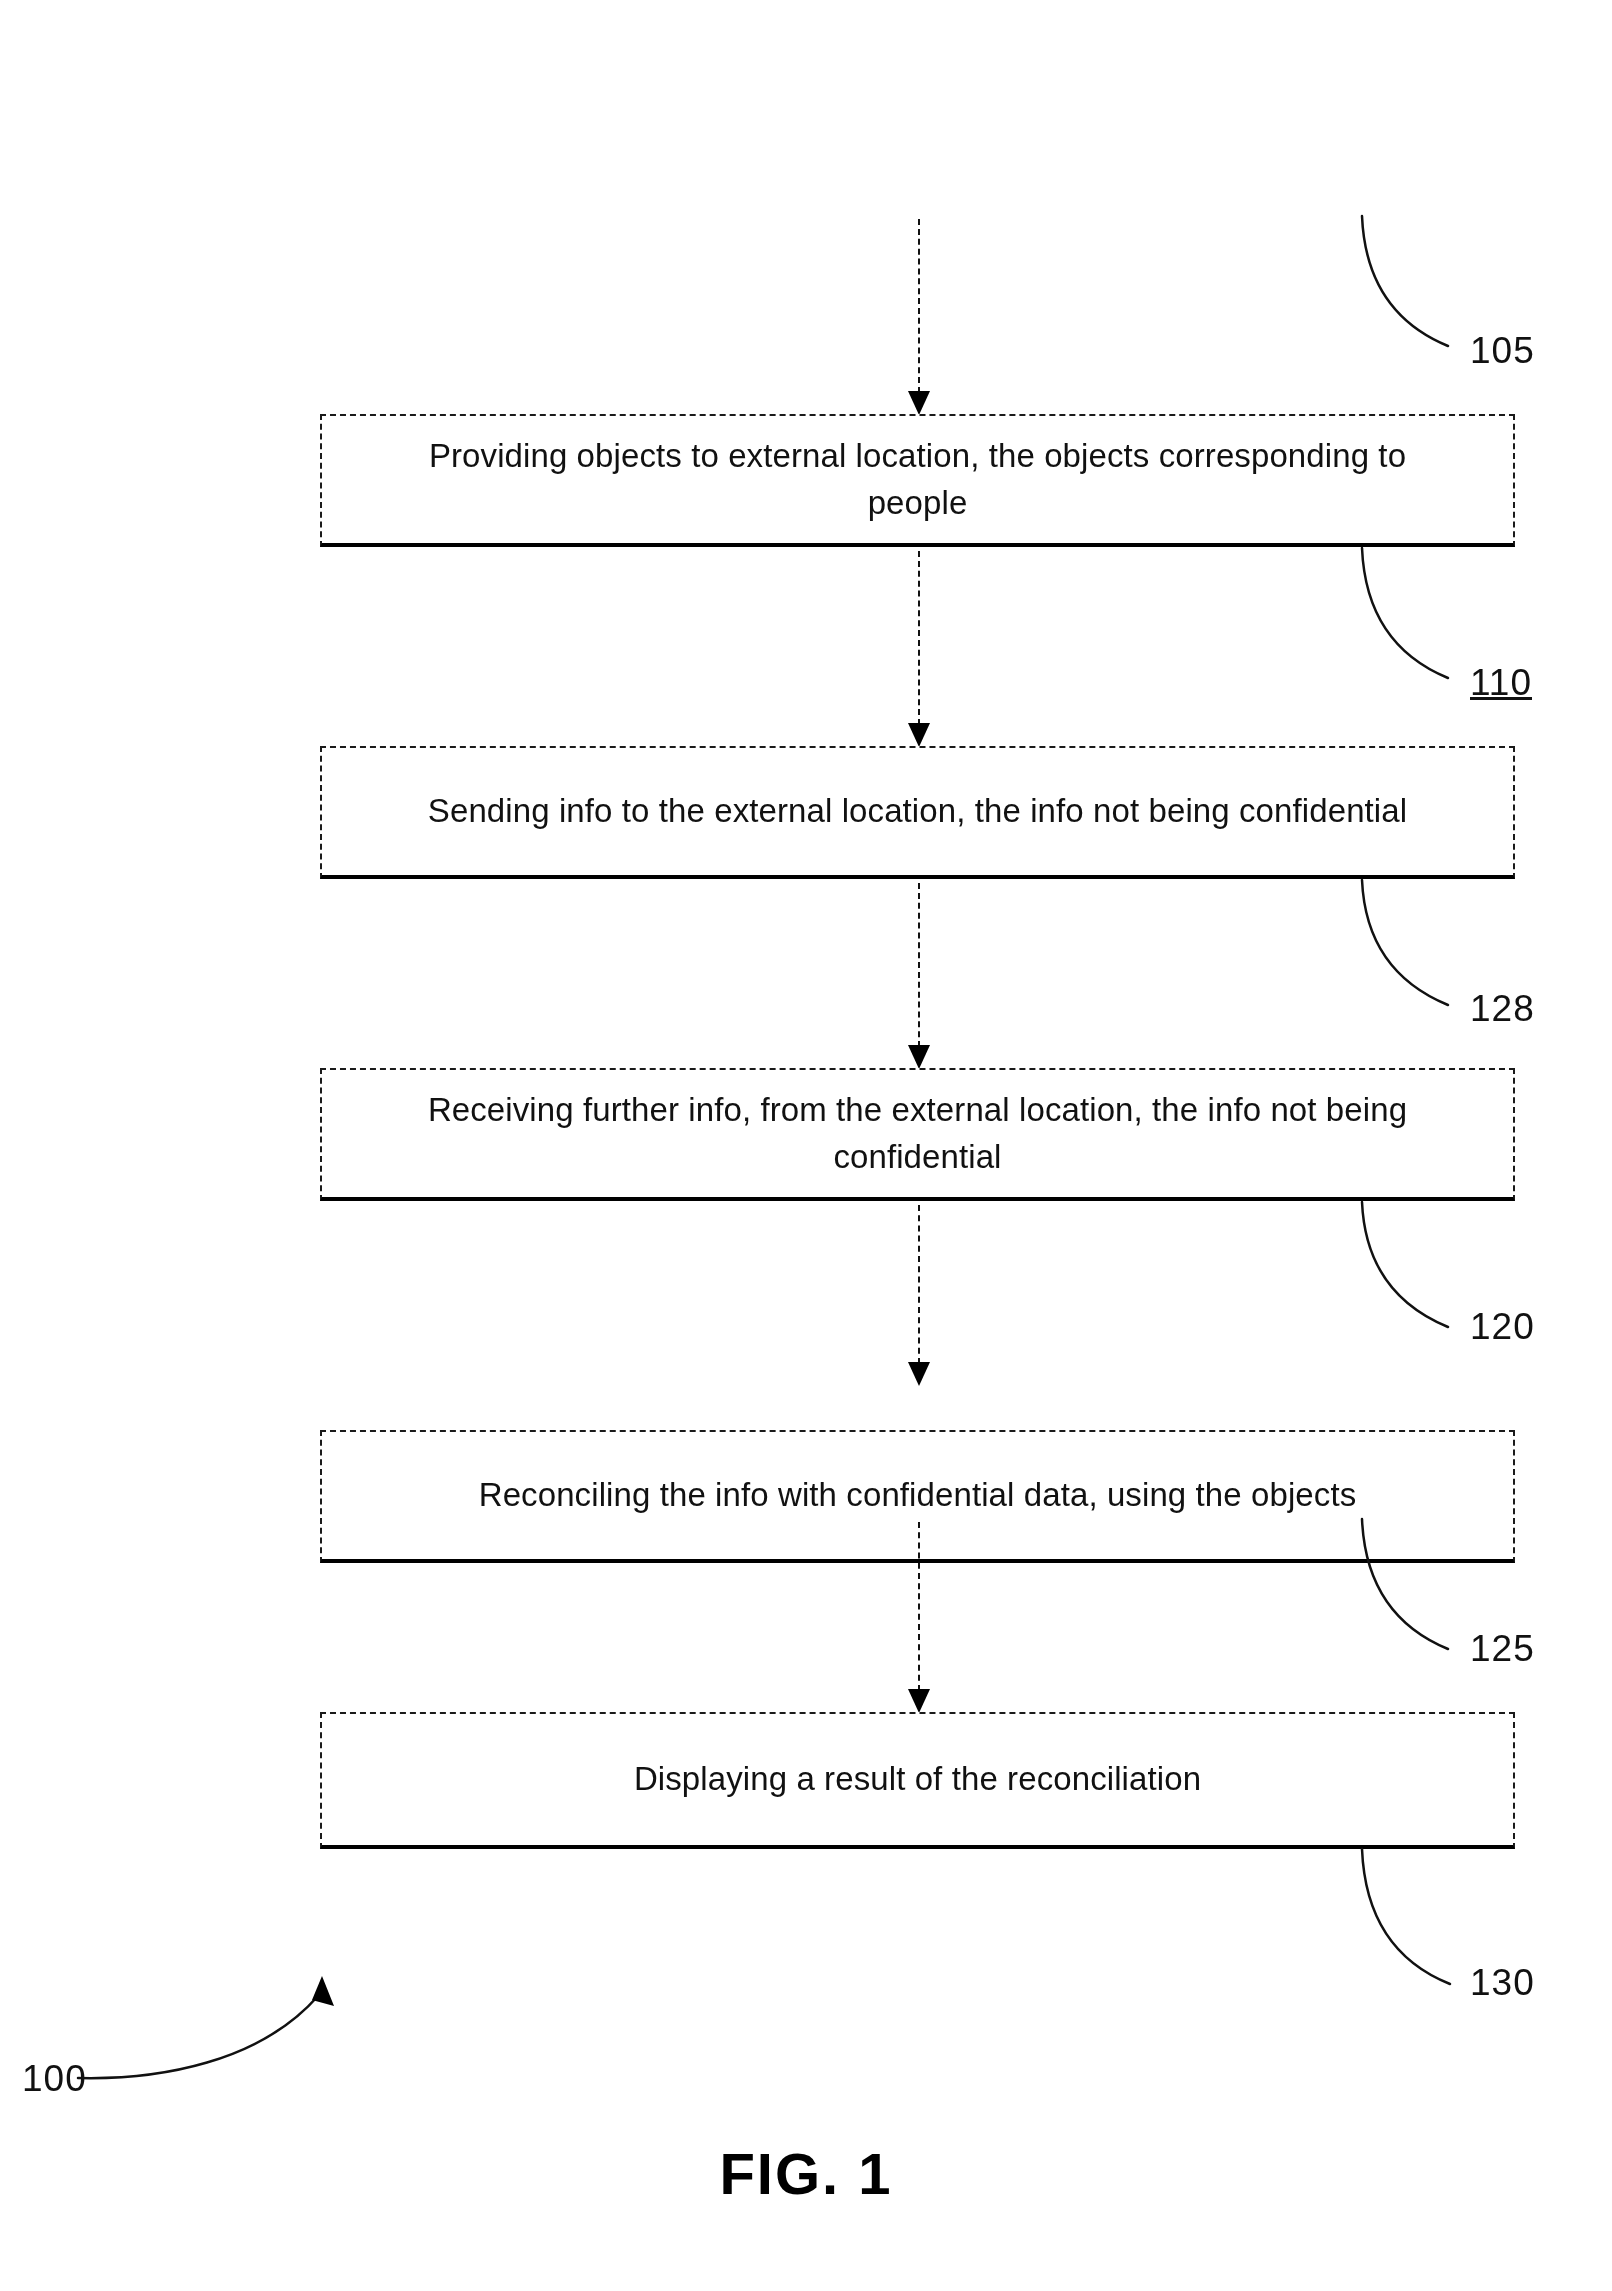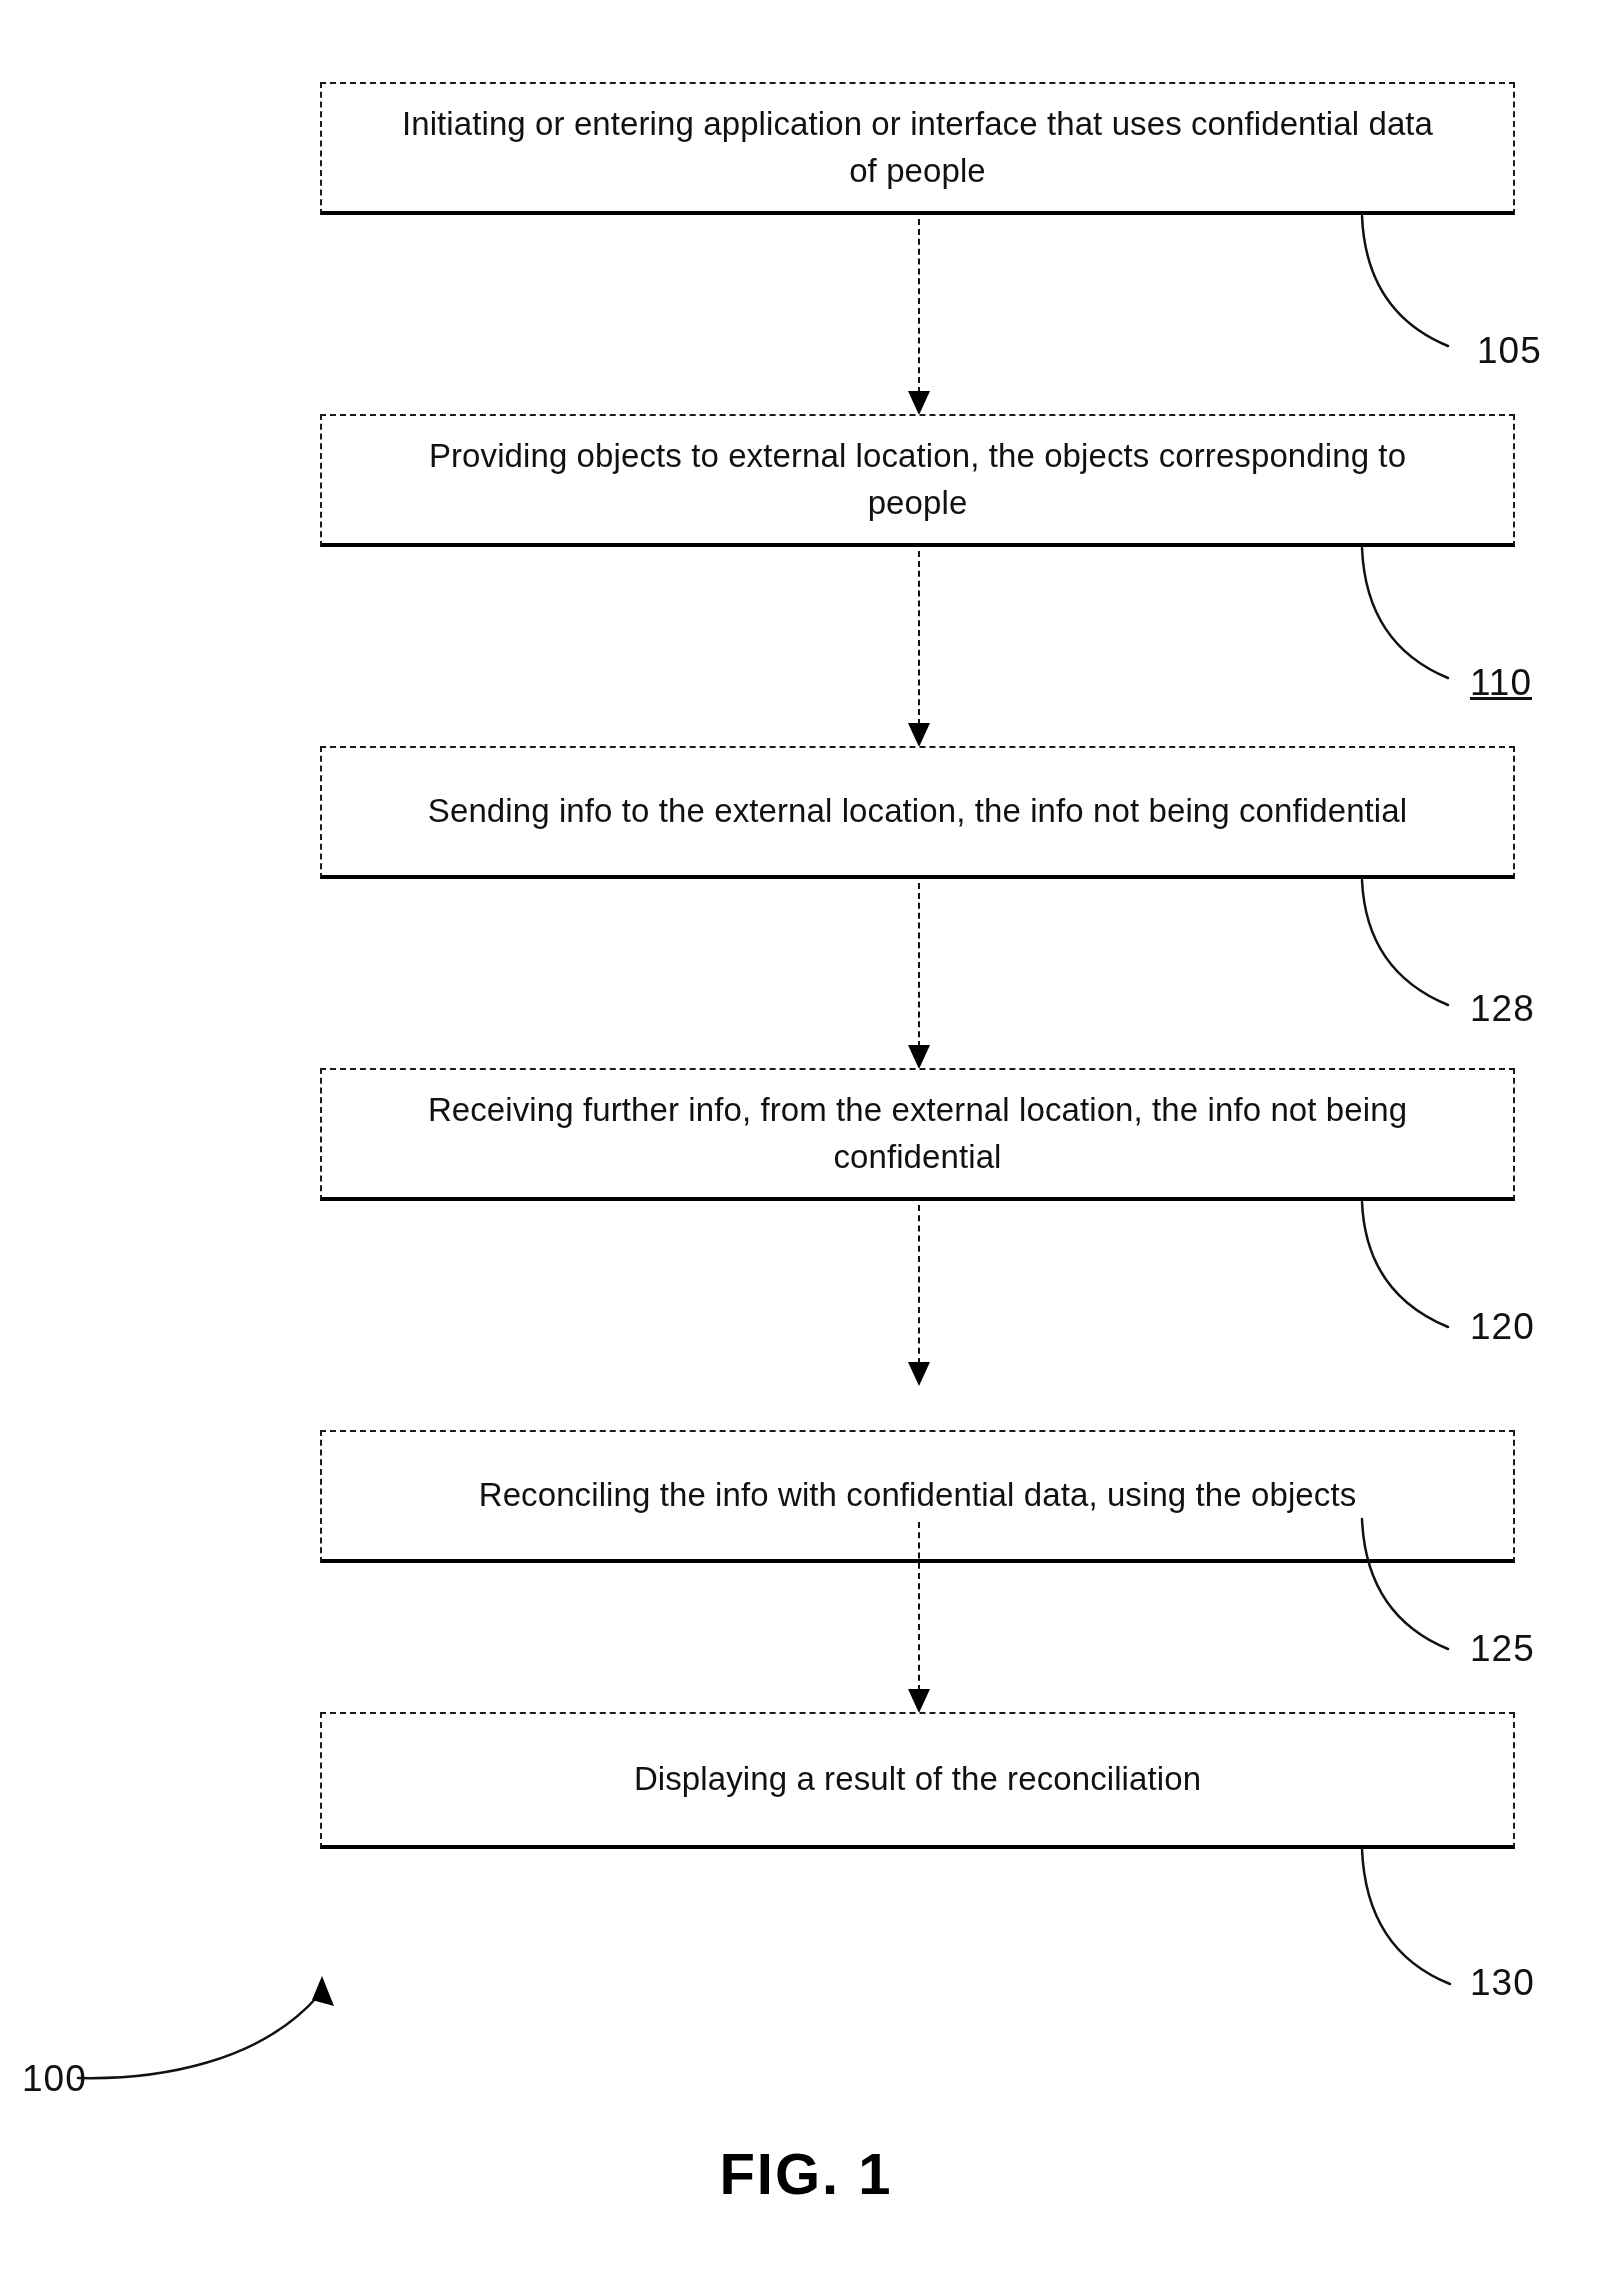--- a/index.html
+++ b/index.html
@@ -113,33 +113,30 @@
     font-size: 37px;
     color: #111111;
     letter-spacing: 1px;
   }
 </style>
 </head>
 <body>
 
 <div id="page">
 
-  <div class="flow-box" id="box-1">
-    <span class="flow-text">Initiating or entering application or interface that uses confidential data of people</span>
-  </div>
 
   <div class="connector" id="conn-1">
     <span class="shaft"></span>
     <span class="head"></span>
   </div>
 
   <svg class="leader" style="left:1330px; top:213px; width:200px; height:170px;">
     <path d="M 32 3 C 34 50, 50 105, 118 133" stroke="#111111" stroke-width="2.5" fill="none" stroke-linecap="round"></path>
   </svg>
-  <span class="ref-num" style="left:1470px; top:330px;margin-left:7px;">105</span>
+  <span class="ref-num" style="left:1470px; top:330px;">105</span>
 
   <div class="flow-box" id="box-2">
     <span class="flow-text">Providing objects to external location, the objects corresponding to people</span>
   </div>
 
   <div class="connector" id="conn-2">
     <span class="shaft"></span>
     <span class="head"></span>
   </div>
 

